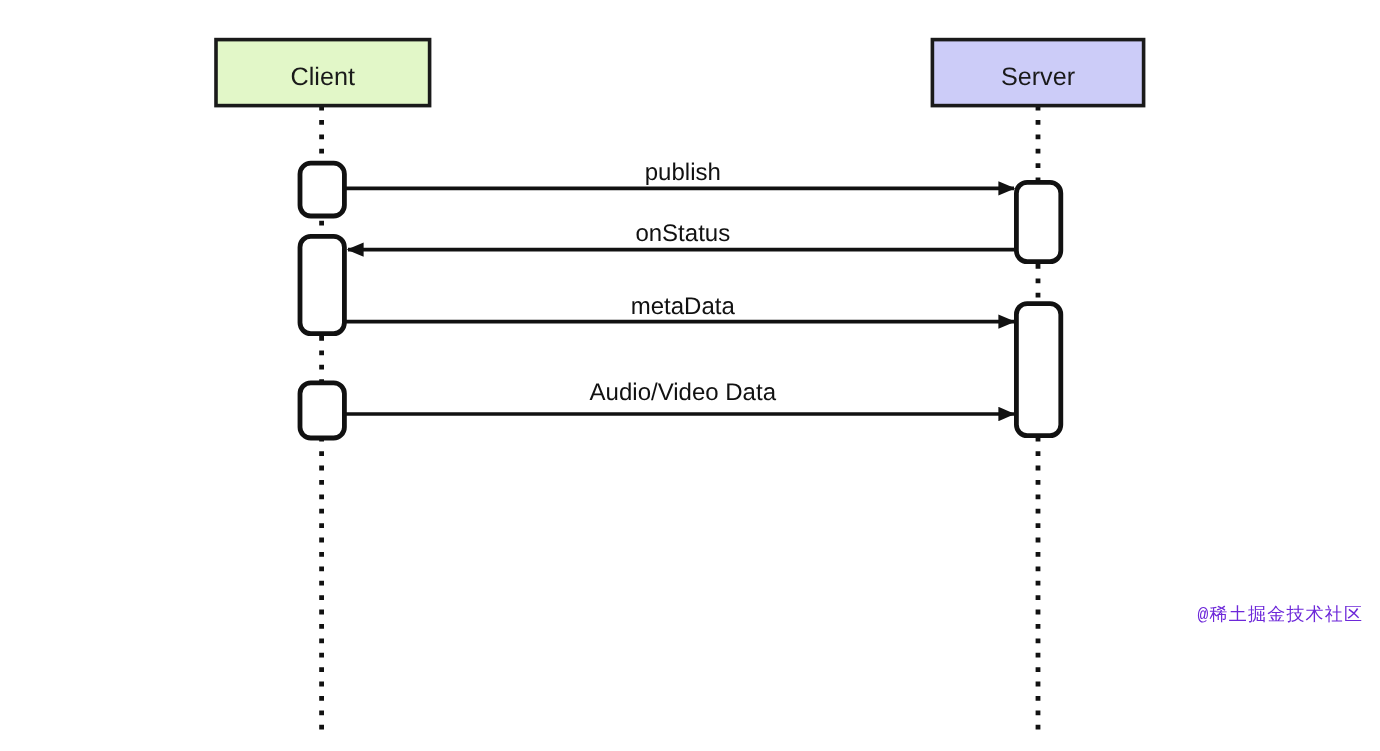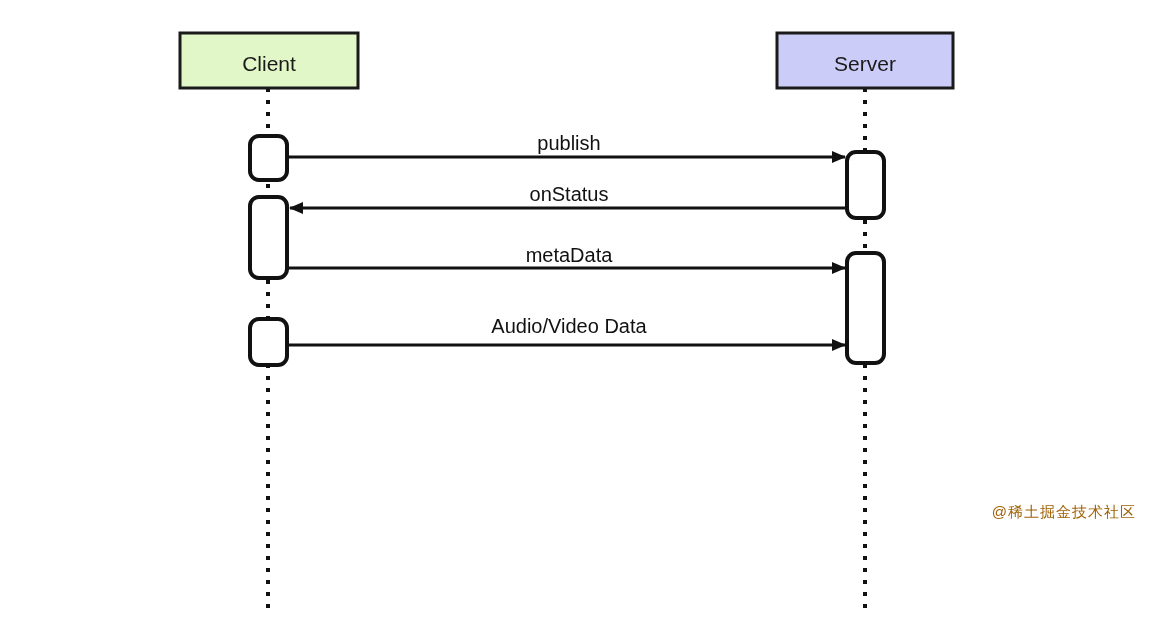--- a/index.html
+++ b/index.html
@@ -34,23 +34,23 @@
   }
   .message-label {
     font-family: "Liberation Sans", sans-serif;
     font-size: 20px;
     fill: #111111;
   }
   .watermark-text {
     position: absolute;
     right: 14px;
     bottom: 12px;
-    font-family: Liberation Sans, sans-serif;
+    font-family: Liberation Mono, monospace;
     font-size: 15px;
-    color: #a16207;
+    color: #6d28d9;
     letter-spacing: 1px;
     white-space: nowrap;
     user-select: none;
   }
 </style>
 </head>
 <body>
 
 <div id="diagram-root">
 

